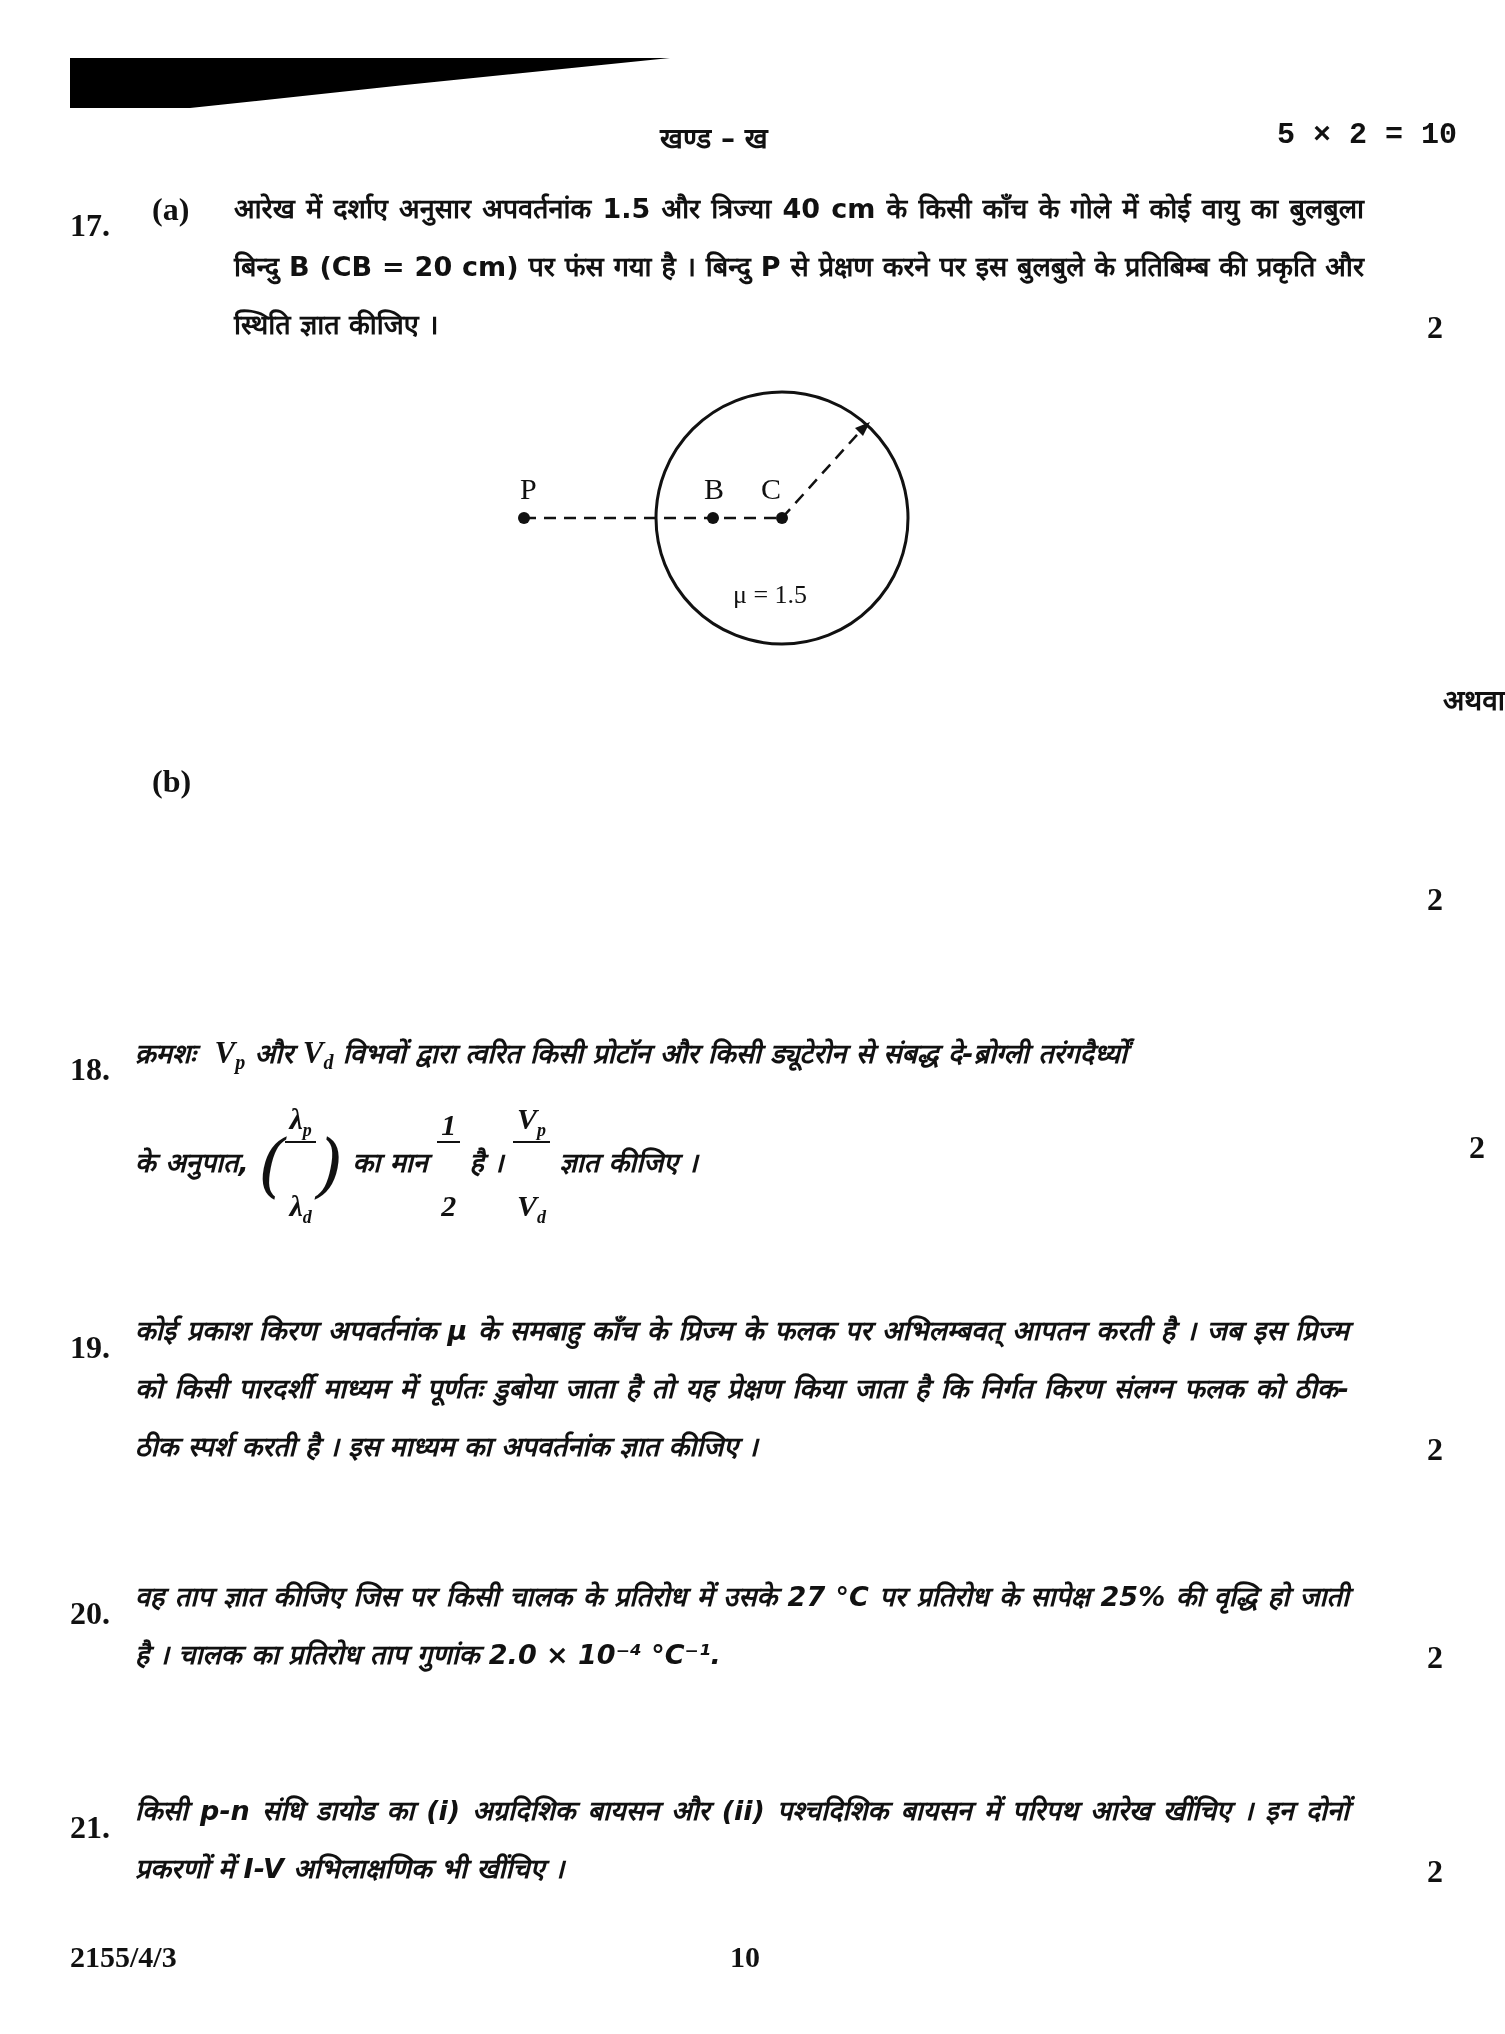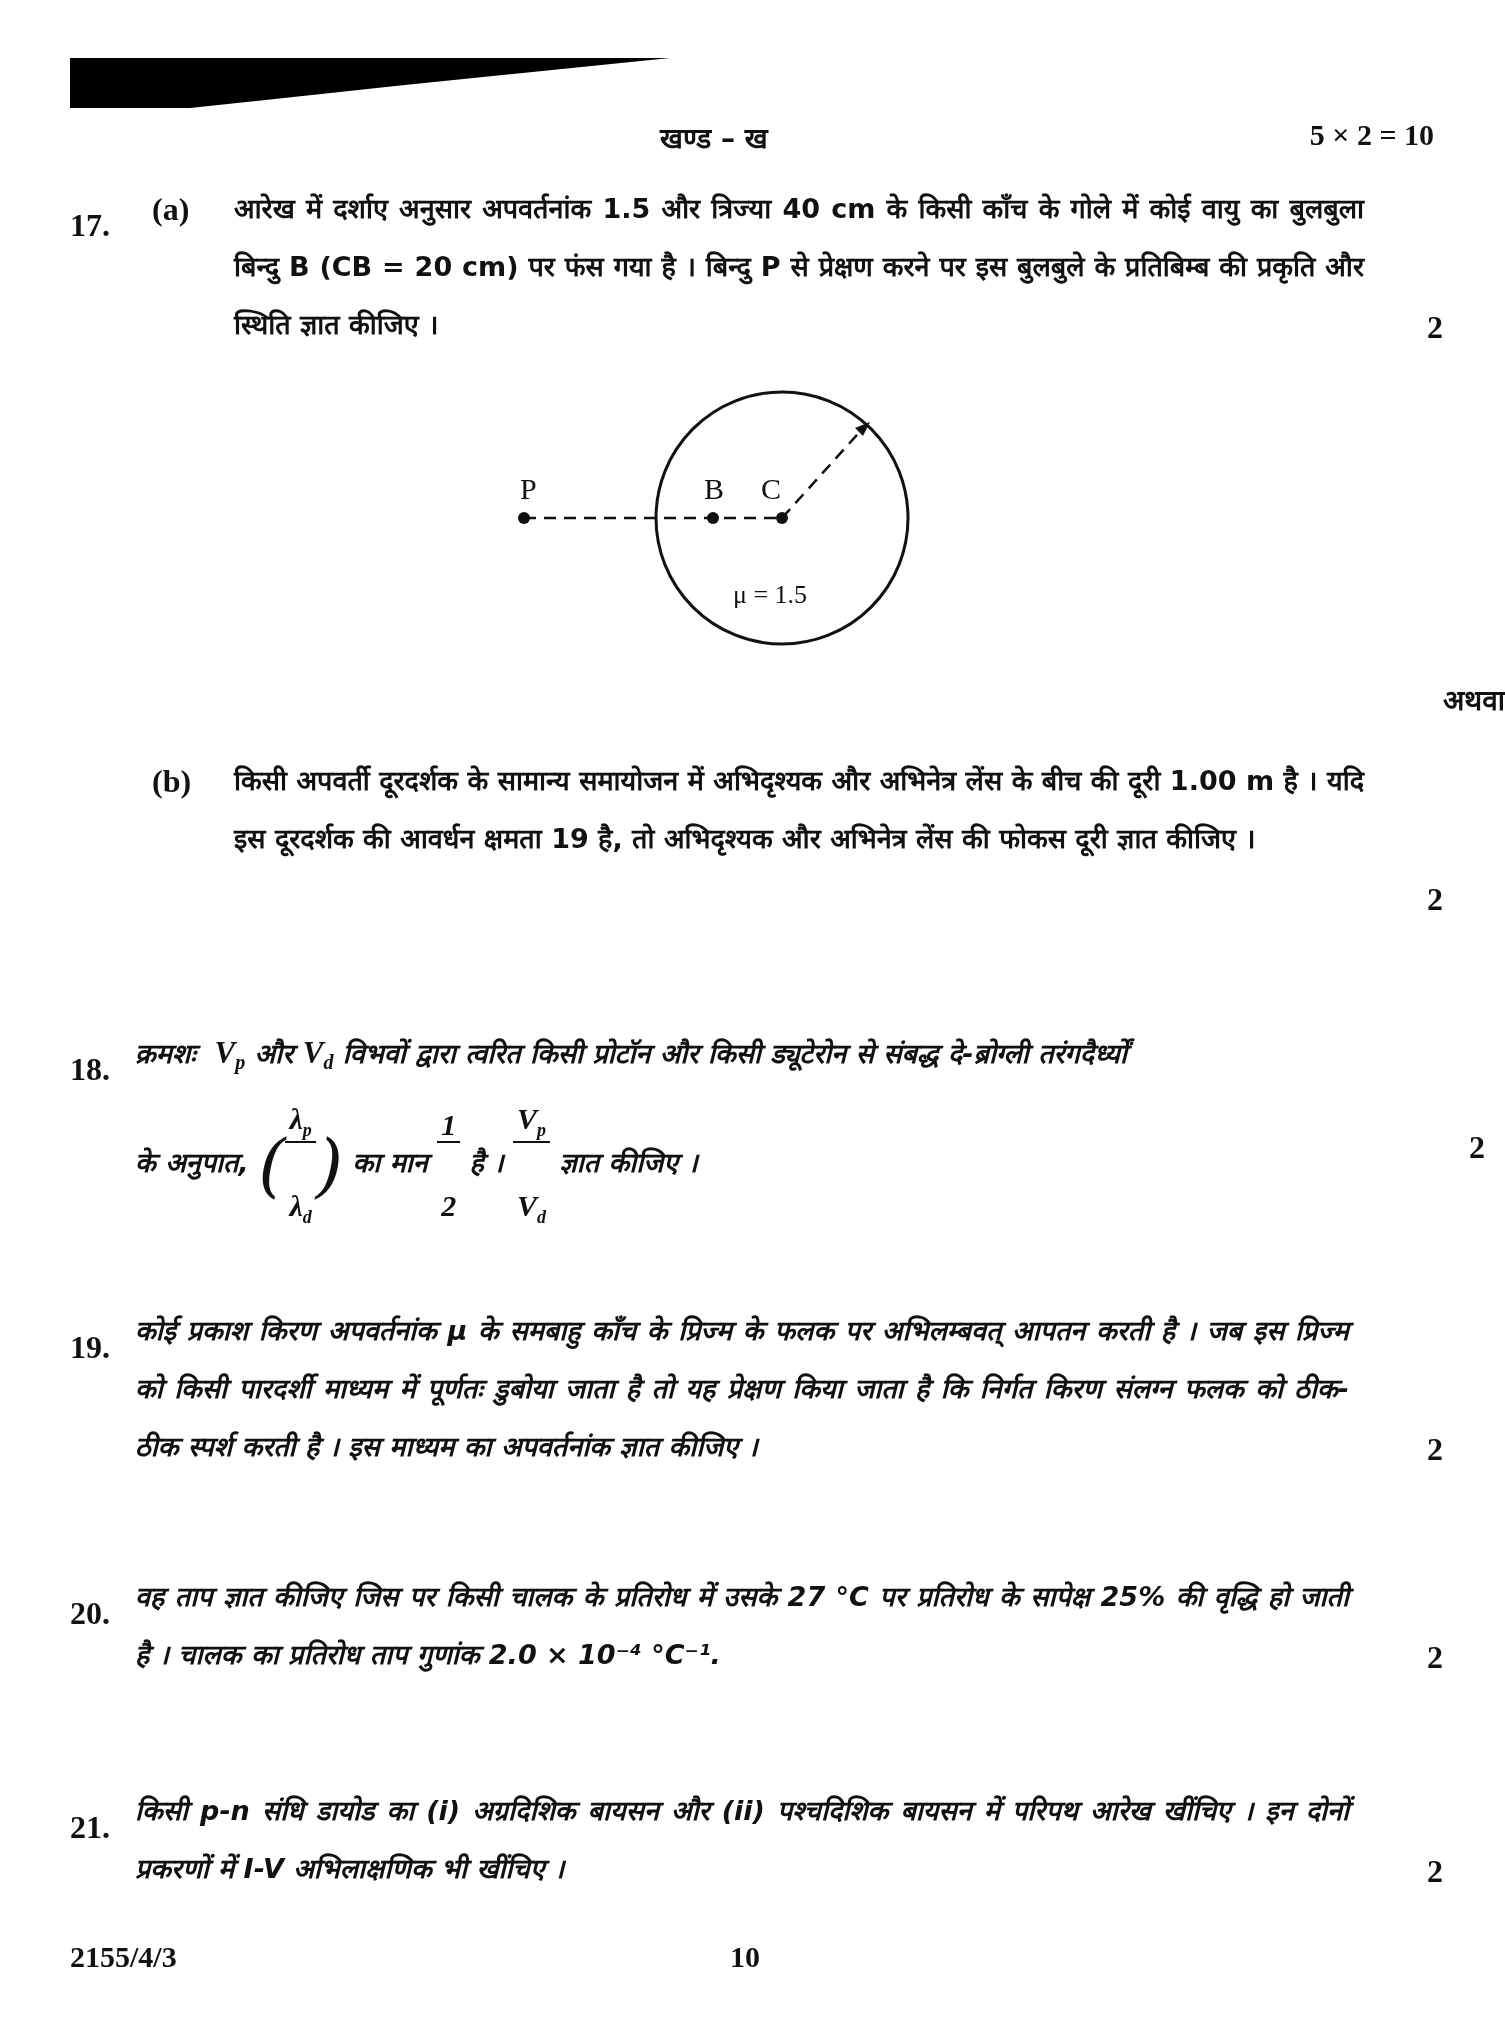--- a/index.html
+++ b/index.html
@@ -14,22 +14,22 @@
       clip-path: polygon(0 0, 100% 0, 100% 0%, 55% 55%, 20% 100%, 0 100%);
     }
     .section-head {
       position: absolute; top: 112px; left: 0; width: 1505px; height: 40px;
     }
     .section-title {
       position: absolute; left: 660px; top: 6px; font-weight: bold; font-size: 28px;
       font-family: "DejaVu Sans", sans-serif;
     }
     .section-marks {
-      position: absolute; right: 71px; top: 6px; font-weight: bold; font-size: 30px;
-      font-family: Liberation Serif, serif;
+      position: absolute; right: 48px; top: 6px; font-weight: bold; font-size: 30px;
+      font-family: Liberation Mono, monospace;
     }
     .q {
       position: absolute; left: 0; width: 1505px;
       font-family: "DejaVu Sans", sans-serif; font-weight: bold; font-size: 27px;
       line-height: 58px;
     }
     .qnum {
       position: absolute; left: 70px; top: 16px; font-family: "Liberation Serif", serif;
       font-weight: bold; font-size: 32px;
     }
@@ -94,21 +94,20 @@
   <span style="position:absolute;left:40px;top:82px;font-family:'Liberation Serif',serif;font-size:30px;">P</span>
   <span style="position:absolute;left:224px;top:82px;font-family:'Liberation Serif',serif;font-size:30px;">B</span>
   <span style="position:absolute;left:281px;top:82px;font-family:'Liberation Serif',serif;font-size:30px;">C</span>
   <span style="position:absolute;left:253px;top:190px;font-family:'Liberation Serif',serif;font-size:26px;">μ = 1.5</span>
 </div>
 
 <div class="or-text">अथवा</div>
 
 <div class="q" style="top:752px; height:180px;">
   <span class="qsub">(b)</span>
-  <div class="qtext">किसी अपवर्ती दूरदर्शक के सामान्य समायोजन में अभिदृश्यक और अभिनेत्र लेंस के बीच की दूरी 1.00 m है । यदि इस दूरदर्शक की आवर्धन क्षमता 19 है, तो अभिदृश्यक और अभिनेत्र लेंस की फोकस दूरी ज्ञात कीजिए ।</div>
   <span class="marks" style="top:118px;">2</span>
 </div>
 
 <div class="q" style="top:1024px; height:190px;padding-left:42px;">
   <span class="qnum">18.</span>
   <div class="qtext wide" style="white-space:nowrap;">
     <span>क्रमशः</span>&nbsp;
     <span class="math">V</span><sub class="math" style="font-size:20px;">p</sub>
     <span>और</span>
     <span class="math">V</span><sub class="math" style="font-size:20px;">d</sub>

